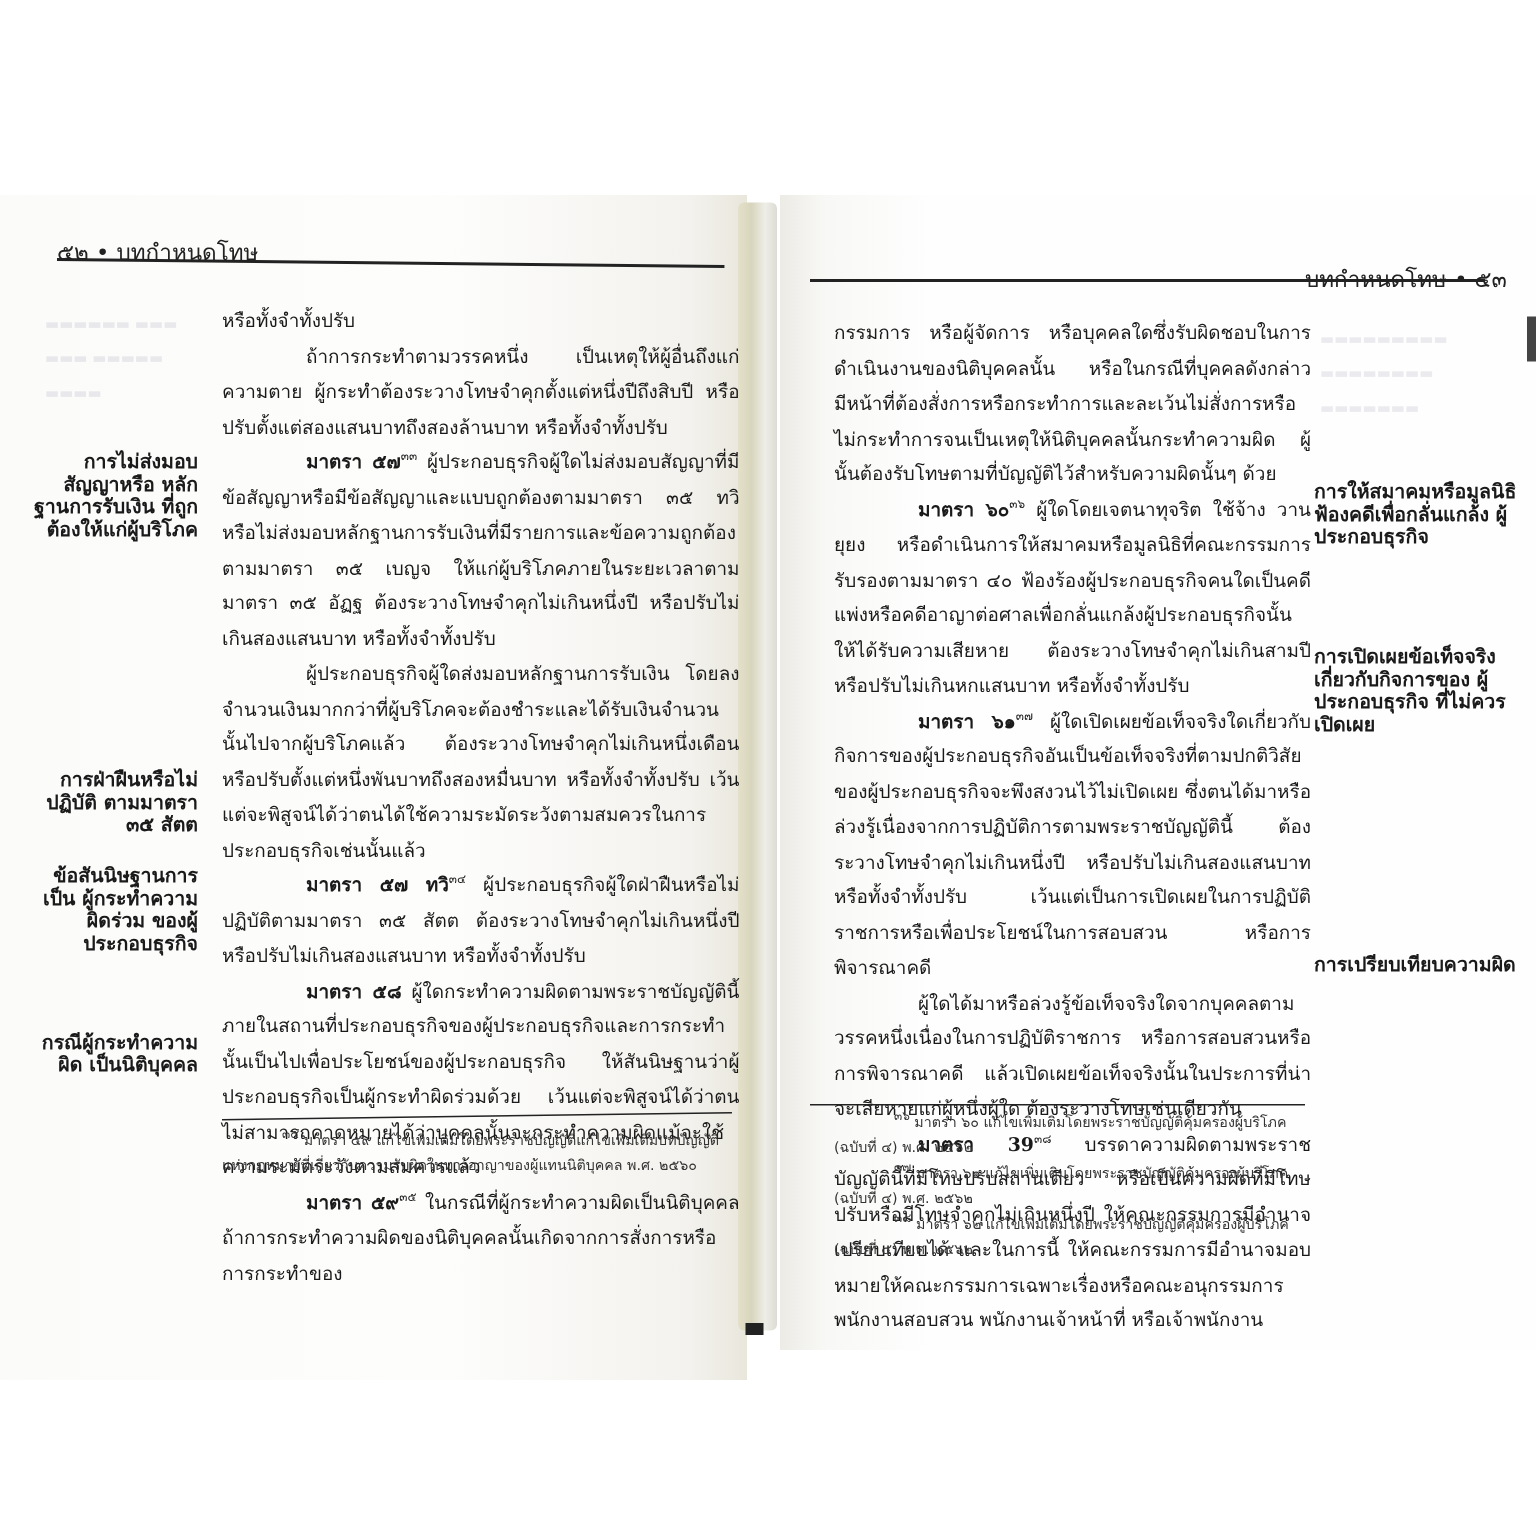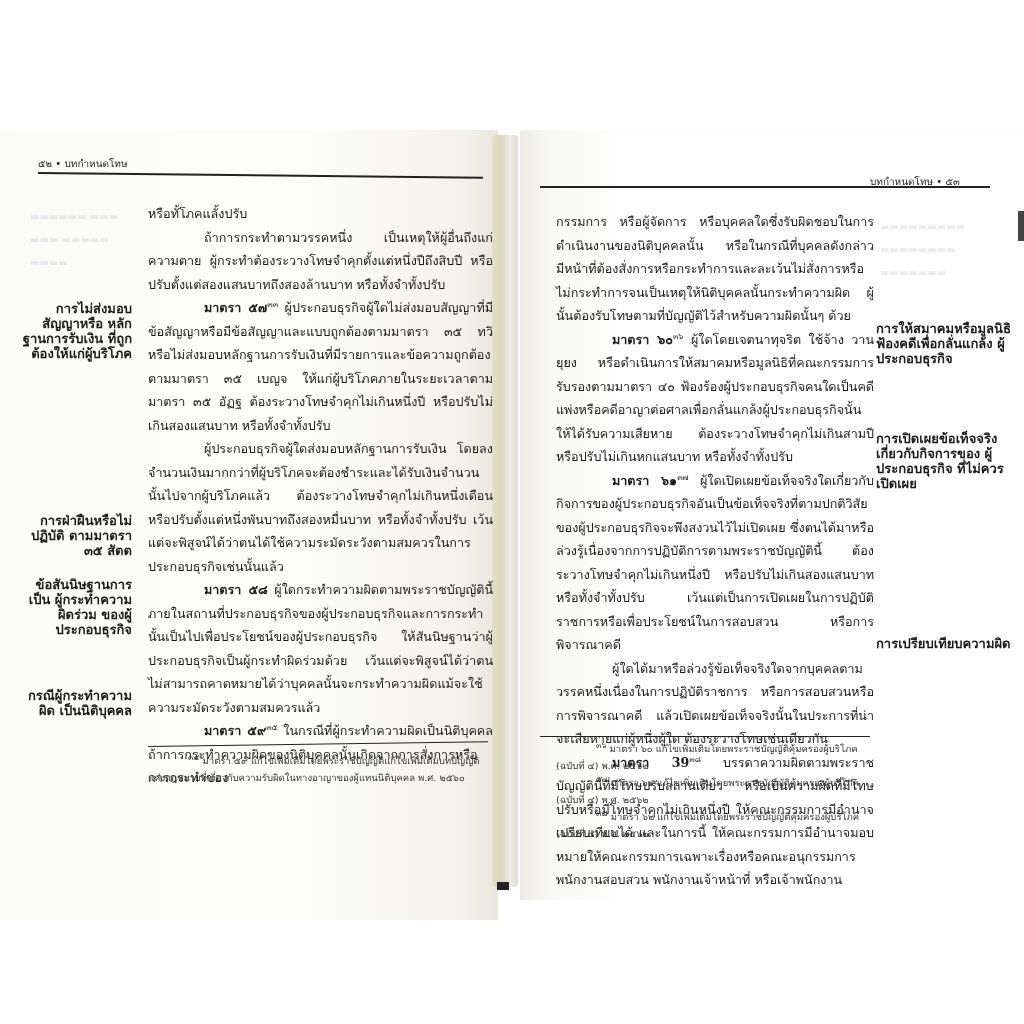--- a/index.html
+++ b/index.html
@@ -28,21 +28,21 @@
     border-radius: 4px;
   }
   .gutter-foot {
     position: absolute; left: 497px; top: 882px; width: 12px; height: 8px; background: #222;
   }
   .edge-mark {
     position: absolute; left: 1018px; top: 211px; width: 6px; height: 30px; background: #444;
   }
 
   .running-head {
-    position: absolute; font-size: 10px; color: #222;
+    position: absolute; font-size: 15px; color: #222;
     font-family: "DejaVu Sans", "Liberation Sans", sans-serif;
   }
   .rh-left { left: 38px; top: 156px; }
   .rh-right { left: 870px; top: 174px; }
   .rule { position: absolute; height: 1.5px; background: #222; }
   .rule-left { left: 38px; top: 172px; width: 445px; transform: rotate(0.6deg); transform-origin: left; }
   .rule-right { left: 540px; top: 186px; width: 450px; }
 
   .body-text {
     position: absolute;
@@ -99,24 +99,25 @@
   <span>บทกำหนดโทษ</span>
 </div>
 <div class="rule rule-left"></div>
 
 <div class="margin-note mn-left" style="top:301px;">การไม่ส่งมอบสัญญาหรือ หลักฐานการรับเงิน ที่ถูกต้องให้แก่ผู้บริโภค</div>
 <div class="margin-note mn-left" style="top:513px;">การฝ่าฝืนหรือไม่ปฏิบัติ ตามมาตรา ๓๕ สัตต</div>
 <div class="margin-note mn-left" style="top:577px;">ข้อสันนิษฐานการเป็น ผู้กระทำความผิดร่วม ของผู้ประกอบธุรกิจ</div>
 <div class="margin-note mn-left" style="top:688px;">กรณีผู้กระทำความผิด เป็นนิติบุคคล</div>
 
 <div class="body-text left-body">
-  <p class="para"><span>หรือทั้โภคแลั้งปรับ</span></p>
+  <p class="para"><span>หรือทั้งจำทั้งปรับ</span></p>
   <p class="para indent"><span>ถ้าการกระทำตามวรรคหนึ่ง เป็นเหตุให้ผู้อื่นถึงแก่ความตาย ผู้กระทำต้องระวางโทษจำคุกตั้งแต่หนึ่งปีถึงสิบปี หรือปรับตั้งแต่สองแสนบาทถึงสองล้านบาท หรือทั้งจำทั้งปรับ</span></p>
   <p class="para indent gap"><span class="sec">มาตรา ๕๗</span><sup class="fn">๓๓</sup> <span>ผู้ประกอบธุรกิจผู้ใดไม่ส่งมอบสัญญาที่มีข้อสัญญาหรือมีข้อสัญญาและแบบถูกต้องตามมาตรา ๓๕ ทวิ หรือไม่ส่งมอบหลักฐานการรับเงินที่มีรายการและข้อความถูกต้องตามมาตรา ๓๕ เบญจ ให้แก่ผู้บริโภคภายในระยะเวลาตามมาตรา ๓๕ อัฏฐ ต้องระวางโทษจำคุกไม่เกินหนึ่งปี หรือปรับไม่เกินสองแสนบาท หรือทั้งจำทั้งปรับ</span></p>
   <p class="para indent gap"><span>ผู้ประกอบธุรกิจผู้ใดส่งมอบหลักฐานการรับเงิน โดยลงจำนวนเงินมากกว่าที่ผู้บริโภคจะต้องชำระและได้รับเงินจำนวนนั้นไปจากผู้บริโภคแล้ว ต้องระวางโทษจำคุกไม่เกินหนึ่งเดือน หรือปรับตั้งแต่หนึ่งพันบาทถึงสองหมื่นบาท หรือทั้งจำทั้งปรับ เว้นแต่จะพิสูจน์ได้ว่าตนได้ใช้ความระมัดระวังตามสมควรในการประกอบธุรกิจเช่นนั้นแล้ว</span></p>
+  <p class="para indent gap"><span class="sec">มาตรา ๕๗ ทวิ</span><sup class="fn">๓๔</sup> <span>ผู้ประกอบธุรกิจผู้ใดฝ่าฝืนหรือไม่ปฏิบัติตามมาตรา ๓๕ สัตต ต้องระวางโทษจำคุกไม่เกินหนึ่งปี หรือปรับไม่เกินสองแสนบาท หรือทั้งจำทั้งปรับ</span></p>
   <p class="para indent gap"><span class="sec">มาตรา ๕๘</span> <span>ผู้ใดกระทำความผิดตามพระราชบัญญัตินี้ภายในสถานที่ประกอบธุรกิจของผู้ประกอบธุรกิจและการกระทำนั้นเป็นไปเพื่อประโยชน์ของผู้ประกอบธุรกิจ ให้สันนิษฐานว่าผู้ประกอบธุรกิจเป็นผู้กระทำผิดร่วมด้วย เว้นแต่จะพิสูจน์ได้ว่าตนไม่สามารถคาดหมายได้ว่าบุคคลนั้นจะกระทำความผิดแม้จะใช้ความระมัดระวังตามสมควรแล้ว</span></p>
   <p class="para indent gap"><span class="sec">มาตรา ๕๙</span><sup class="fn">๓๕</sup> <span>ในกรณีที่ผู้กระทำความผิดเป็นนิติบุคคล ถ้าการกระทำความผิดของนิติบุคคลนั้นเกิดจากการสั่งการหรือการกระทำของ</span></p>
 </div>
 
 <div class="rule fn-rule-left"></div>
 <div class="footnotes fn-left">
   <div class="fn-item"><sup class="fn">๓๕</sup> <span>มาตรา ๕๙ แก้ไขเพิ่มเติมโดยพระราชบัญญัติแก้ไขเพิ่มเติมบทบัญญัติแห่งกฎหมายที่เกี่ยวกับความรับผิดในทางอาญาของผู้แทนนิติบุคคล พ.ศ. ๒๕๖๐</span></div>
 </div>
 
 <div class="running-head rh-right">

